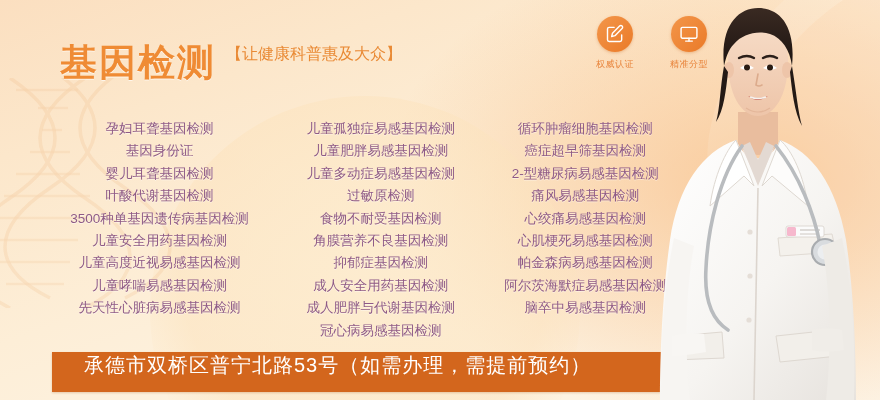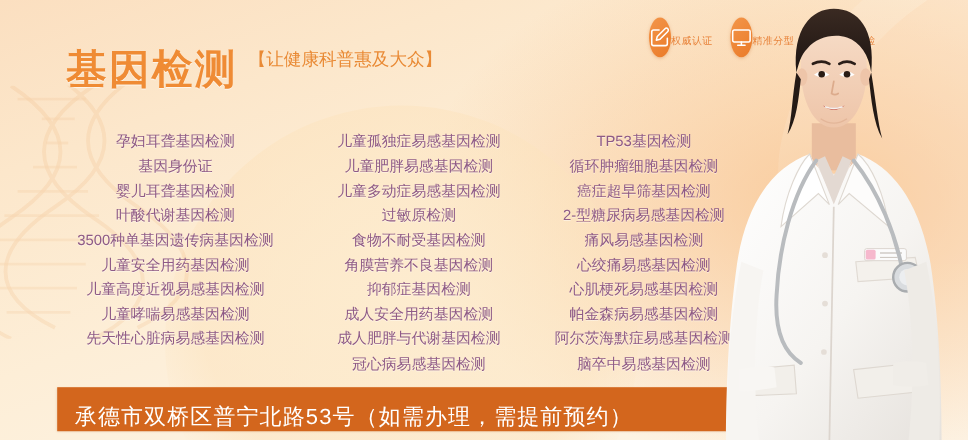--- a/index.html
+++ b/index.html
@@ -84,21 +84,21 @@
   }
 
   
   .badges {
     position:absolute;
     right:92px; top:16px;
     display:flex;
     gap:24px;
     align-items:flex-start;
   }
-  .badge { width:50px; display:flex; flex-direction:row; align-items:center; }
+  .badge { width:50px; display:flex; flex-direction:column; align-items:center; }
   .badge-circle {
     width:36px; height:36px;
     border-radius:50%;
     background:linear-gradient(135deg,#f3964a 0%, #ea7a28 100%);
     display:flex; align-items:center; justify-content:center;
     box-shadow:0 1px 3px rgba(200,110,40,0.35);
   }
   .badge-circle svg { display:block; }
   .badge-label {
     margin-top:6px;
@@ -107,22 +107,22 @@
     white-space:nowrap;
     letter-spacing:0.5px;
   }
 
   
   .address-bar {
     position:absolute;
     left:52px; top:352px;
     width:775px; height:40px;
     background:#d3661d;
-    display:flex; align-items:flex-end;
-    padding-left:16px;
+    display:flex; align-items:flex-start;
+    padding-left:32px;
     box-shadow:0 1px 2px rgba(160,80,20,0.25);
   }
   .address-text {
     color:#ffffff;
     font-size:20px;
     letter-spacing:1px;
     white-space:nowrap;
   }
 
   
@@ -230,21 +230,20 @@
       <div class="list-item">过敏原检测</div>
       <div class="list-item">食物不耐受基因检测</div>
       <div class="list-item">角膜营养不良基因检测</div>
       <div class="list-item">抑郁症基因检测</div>
       <div class="list-item">成人安全用药基因检测</div>
       <div class="list-item">成人肥胖与代谢基因检测</div>
       <div class="list-item">冠心病易感基因检测</div>
     </div>
 
     <div class="list-col col-3">
-      <div class="list-item">TP53基因检测</div>
       <div class="list-item">循环肿瘤细胞基因检测</div>
       <div class="list-item">癌症超早筛基因检测</div>
       <div class="list-item">2-型糖尿病易感基因检测</div>
       <div class="list-item">痛风易感基因检测</div>
       <div class="list-item">心绞痛易感基因检测</div>
       <div class="list-item">心肌梗死易感基因检测</div>
       <div class="list-item">帕金森病易感基因检测</div>
       <div class="list-item">阿尔茨海默症易感基因检测</div>
       <div class="list-item">脑卒中易感基因检测</div>
     </div>

